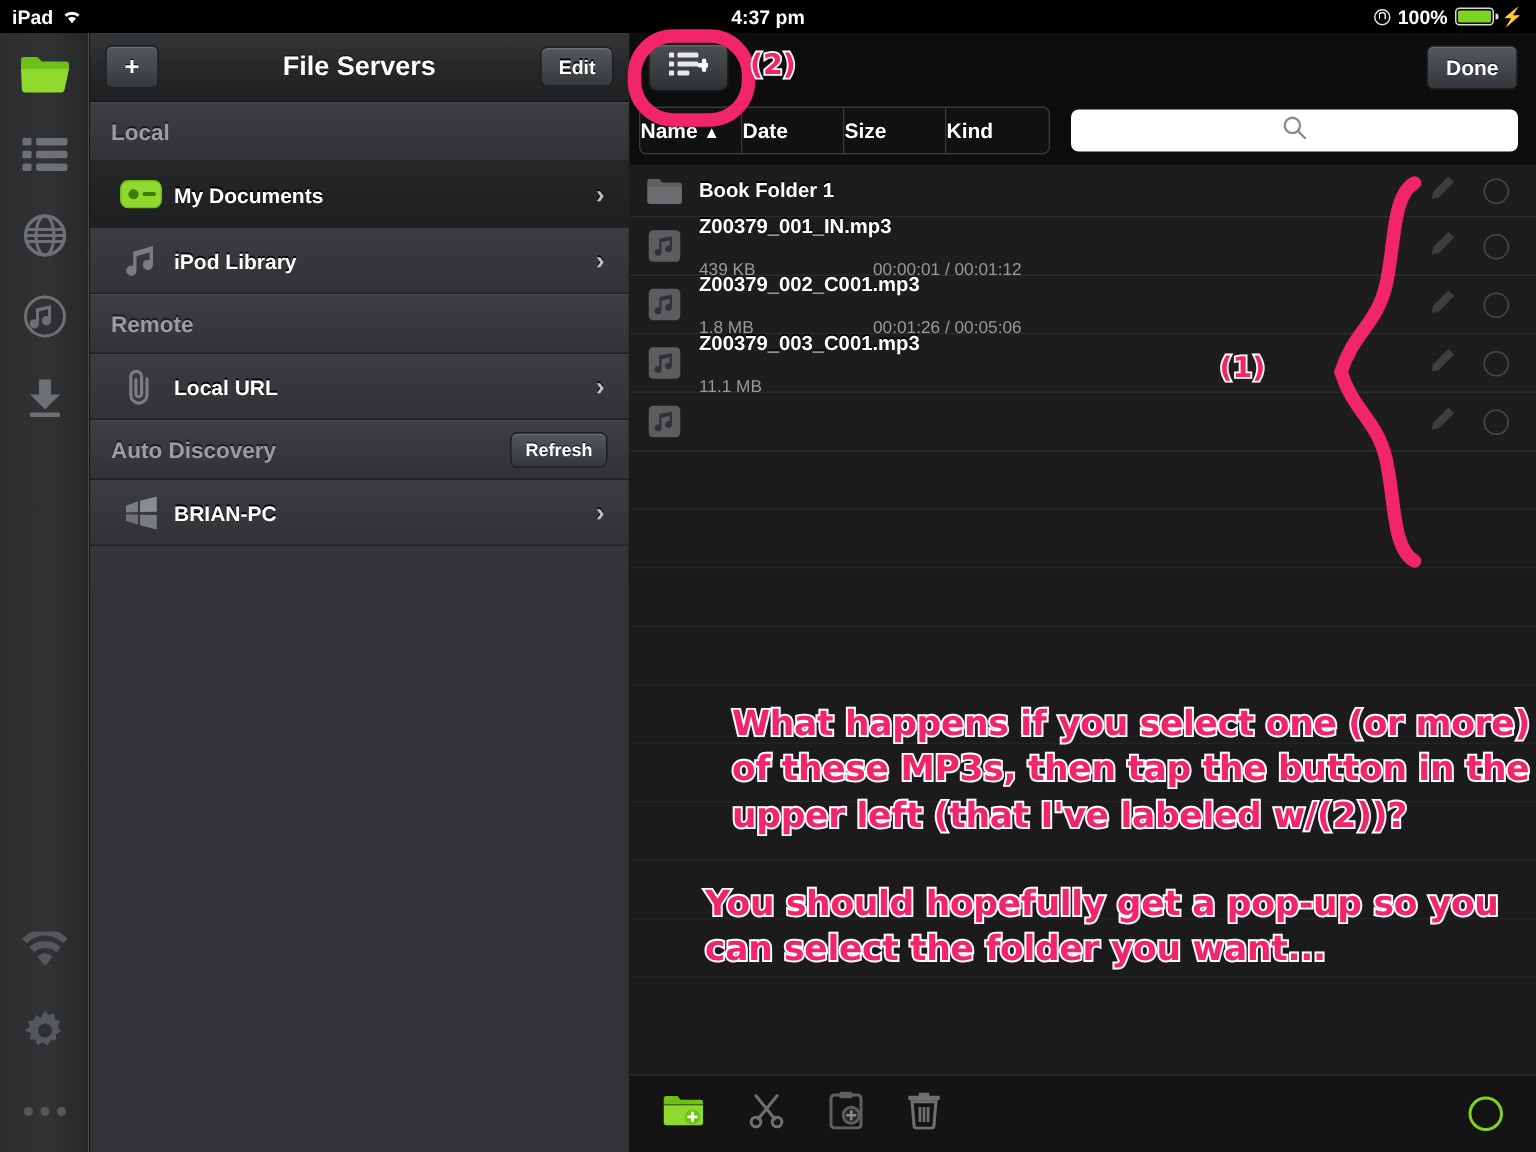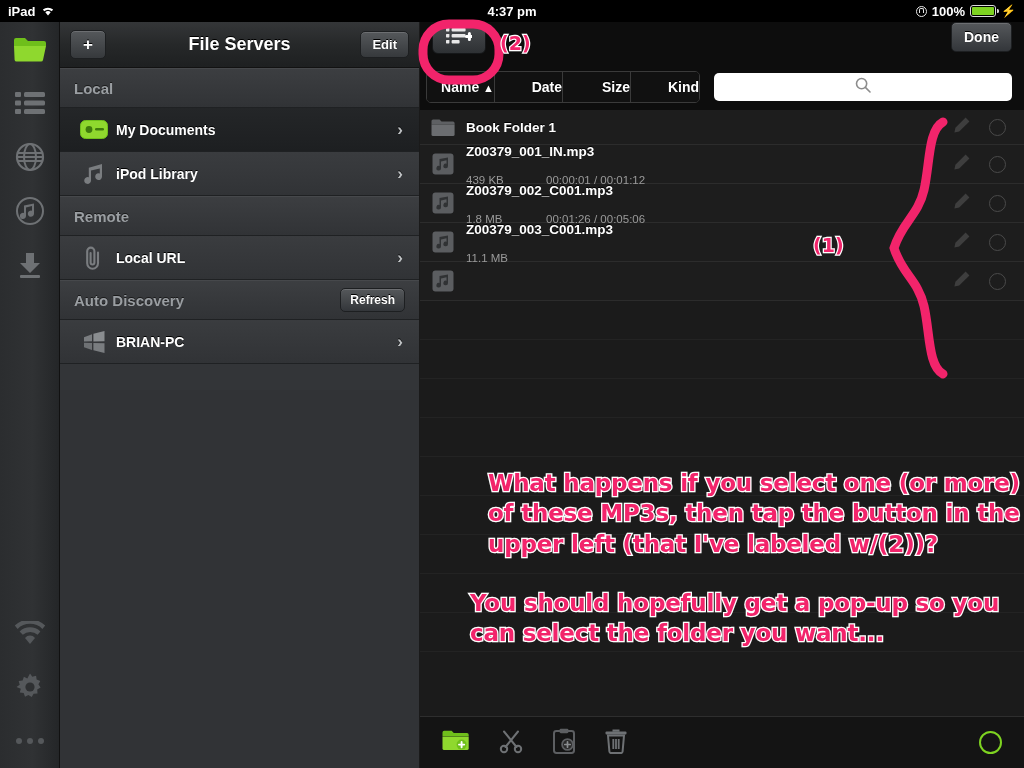--- a/index.html
+++ b/index.html
@@ -97,21 +97,21 @@
   .chev { color: #cfd2d4; font-size: 17px; font-weight: bold; opacity: .9; padding-right: 4px; }
   .sidebar-fill { position:absolute; left:0; right:0; bottom:0; top:368px; background:#313336; }
 
   
   .filepanel {
     position: absolute; top: 22px; left: 420px; width: 604px; height: 746px;
     background: #1b1b1b;
   }
   .file-nav {
     height: 46px; background: #0d0d0d;
-    display: flex; align-items: flex-start; padding: 0 12px; position: relative; gap: 16px;
+    display: flex; align-items: center; padding: 0 12px; position: relative; gap: 16px;
   }
   .icon-btn {
     background: linear-gradient(to bottom,#4c4f52,#2e3134);
     border: 1px solid #151719; border-radius: 6px;
     width: 54px; height: 32px; display:flex; align-items:center; justify-content:center;
     box-shadow: inset 0 1px 0 rgba(255,255,255,.12);
   }
   .done-btn {
     margin-left: auto;
     background: linear-gradient(to bottom,#55585b,#33363a);
@@ -120,21 +120,21 @@
     padding: 7px 12px; text-shadow: 0 -1px 0 #000; line-height: 1;
     box-shadow: inset 0 1px 0 rgba(255,255,255,.14);
   }
   .sortbar {
     height: 42px; background: #0d0d0d; display: flex; align-items: center;
     padding: 0 10px 4px 0;
   }
   .segmented { display: flex; border: 1px solid #3a3a3a; border-radius: 5px; overflow: hidden; margin-left: 6px; }
   .seg {
     color: #fff; font-size: 14px; font-weight: bold; padding: 7px 0;
-    width: 68px; text-align: right; background: #111;
+    width: 68px; text-align: left; background: #111;
     border-right: 1px solid #3a3a3a; text-shadow: 0 -1px 0 #000;
   }
   .seg:last-child { border-right: none; }
   .seg .arrow { font-size: 11px; }
   .searchwrap { margin-left: 14px; flex: 1; margin-right: 2px; }
   .searchbox {
     height: 28px; background: #fff; border-radius: 5px;
     display: flex; align-items: center; justify-content: center;
   }
 
@@ -142,21 +142,21 @@
   .frow {
     height: 30px; display: flex; align-items: center;
     border-bottom: 1px solid #2c2c2c;
     background: #1d1d1d; position: relative;
   }
   .frow.folder { height: 35px; }
   .frow.tall { height: 39px; justify-content: space-between; }
   .frow .ficon { width: 46px; display:flex; align-items:center; justify-content:center; }
   .frow .finfo { flex: 1; }
   .fname { color: #fff; font-size: 13.5px; font-weight: bold; text-shadow: 0 -1px 0 #000; }
-  .fmeta { color: #9a9a9a; font-size: 11.5px; margin-top: 14px; display: flex; }
+  .fmeta { color: #9a9a9a; font-size: 11.5px; margin-top: 14px; display: flex; gap: 36px; }
   .fmeta .sz { width: 80px; }
   .factions { display: flex; align-items: center; gap: 18px; padding-right: 18px; }
   .circle-sel { width: 17px; height: 17px; border: 1.7px solid #4a4a4a; border-radius: 50%; }
   .stripe { height: 39px; border-bottom: 1px solid #232323; }
 
   .bottombar {
     position: absolute; bottom: 0; left: 0; width: 604px; height: 52px;
     background: #141414; border-top: 1px solid #2e2e2e;
     display: flex; align-items: center; padding: 0 22px; gap: 28px;
   }

